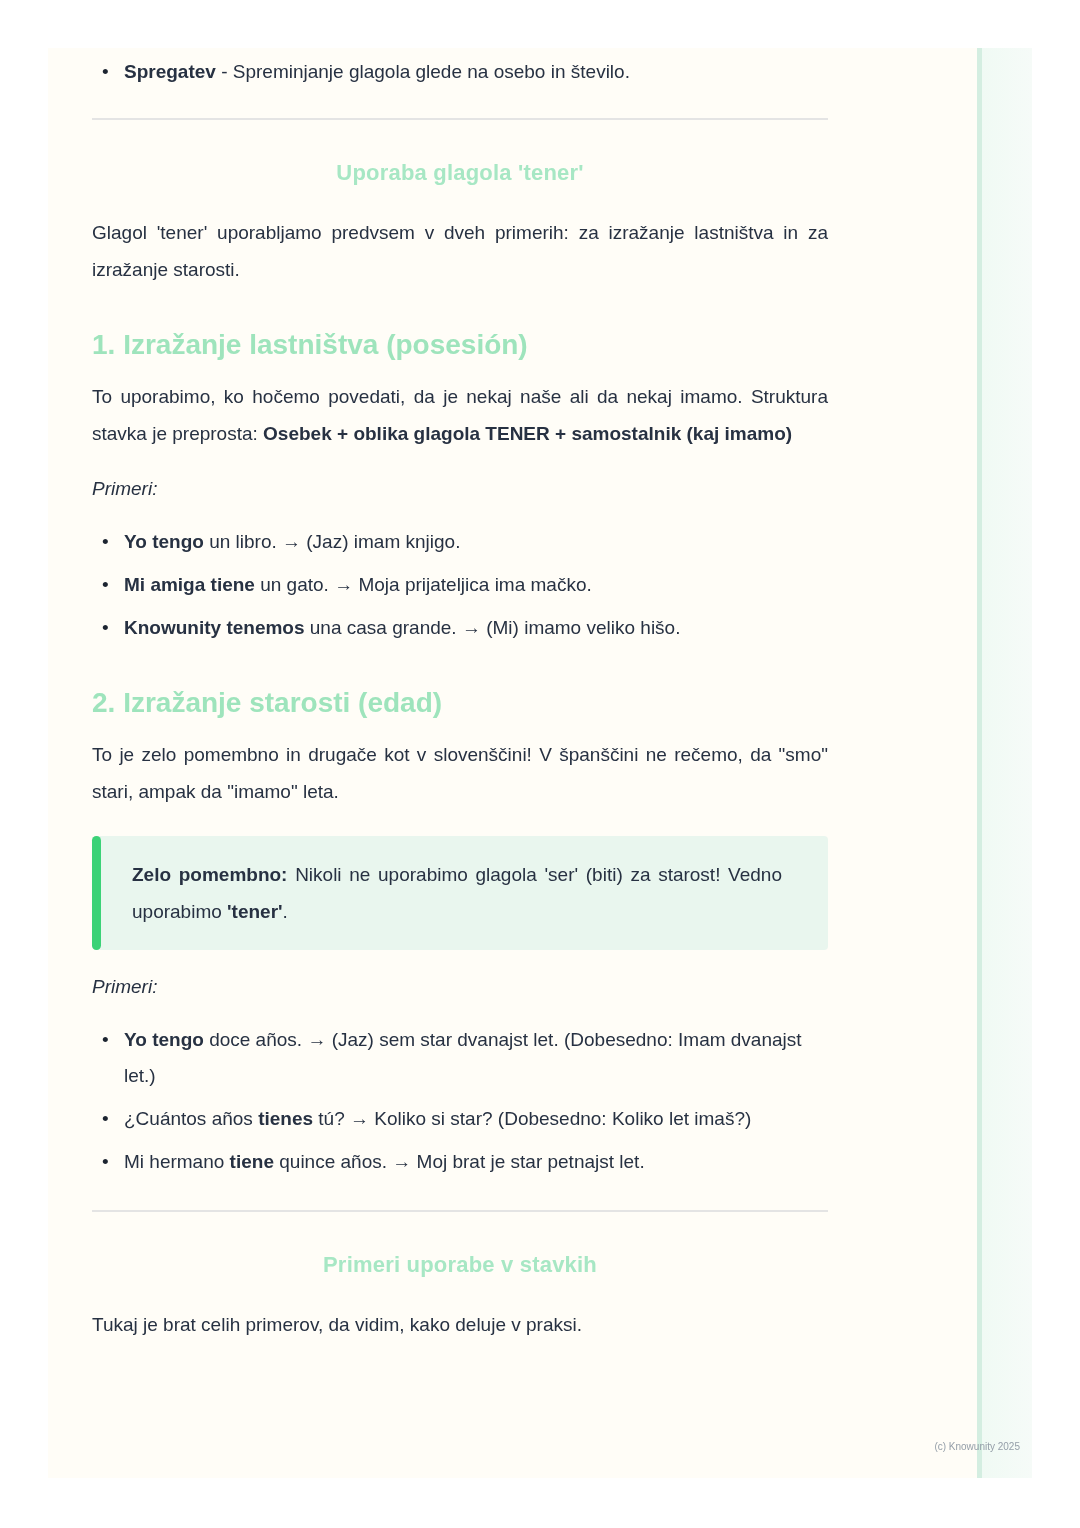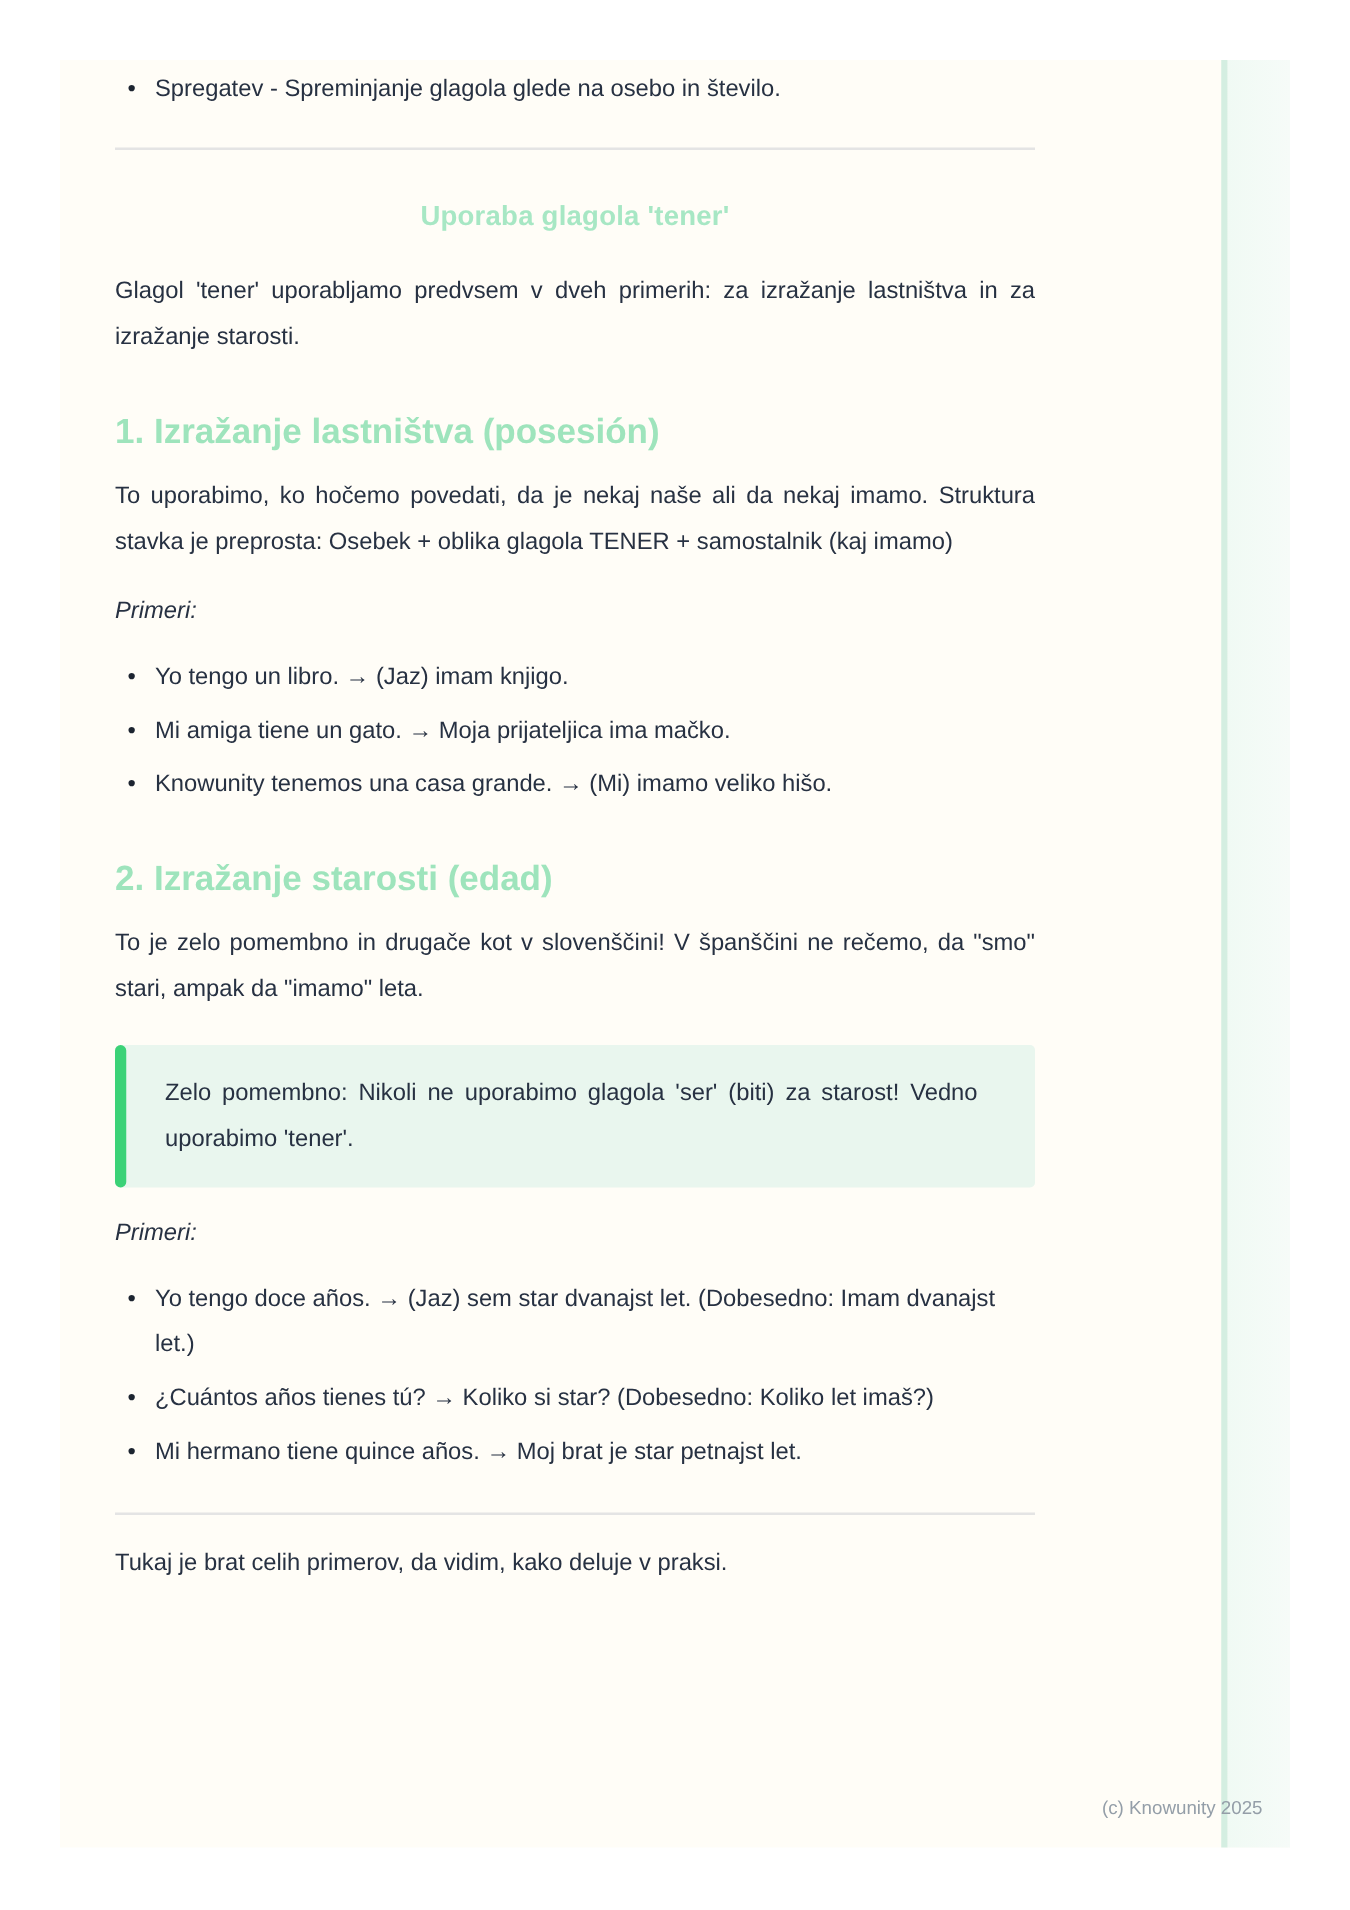--- a/index.html
+++ b/index.html
@@ -27,21 +27,21 @@
   }
   .green-strip{
     position:absolute;top:0;right:0;bottom:0;width:55px;
     background:linear-gradient(to right,var(--strip-bg),#f6fbf8);
     border-left:5px solid var(--strip-edge);
   }
   .content{
     position:absolute;left:44px;top:0;width:736px;padding-top:6px;
     font-size:19px;line-height:37px;
   }
-  b{font-weight:normal;}
+  b{font-weight:bold;}
   .bullet-list{list-style:none;}
   .bullet-list li{
     position:relative;padding-left:32px;margin-bottom:7px;line-height:36px;
   }
   .bullet-list li::before{
     content:"•";position:absolute;left:10px;top:0;color:#1c2430;font-size:19px;
   }
   .divider{border:none;border-top:2px solid var(--divider);margin-top:28px;}
   h1{
     font-size:22px;line-height:42px;font-weight:bold;color:var(--heading-green);
@@ -58,21 +58,21 @@
   .callout{
     position:relative;margin-top:26px;background:var(--callout-bg);
     border-radius:4px;padding:20px 46px 20px 40px;text-align:justify;
   }
   .callout-bar{
     position:absolute;left:0;top:0;bottom:0;width:9px;border-radius:8px;
     background:var(--callout-bar);
   }
   .structure-line{margin-top:24px;}
   .footer{
-    position:absolute;right:22px;bottom:22px;font-size:15px;line-height:18px;
+    position:absolute;right:12px;bottom:22px;font-size:10px;line-height:18px;
     color:var(--footer-gray);
   }
 </style>
 </head>
 <body>
 
 <div class="page">
   <div class="green-strip"></div>
 
   <div class="content">
@@ -112,19 +112,20 @@
     <p class="examples-label">Primeri:</p>
 
     <ul class="bullet-list examples">
       <li><b>Yo tengo</b><span> doce años. → (Jaz) sem star dvanajst let. (Dobesedno: Imam dvanajst let.)</span></li>
       <li><span>¿Cuántos años </span><b>tienes</b><span> tú? → Koliko si star? (Dobesedno: Koliko let imaš?)</span></li>
       <li><span>Mi hermano </span><b>tiene</b><span> quince años. → Moj brat je star petnajst let.</span></li>
     </ul>
 
     <hr class="divider" style="margin-top:30px;">
 
+    <h1>Primeri uporabe v stavkih</h1>
 
     <p class="para">Tukaj je brat celih primerov, da vidim, kako deluje v praksi.</p>
 
   </div>
 
   <div class="footer">(c) Knowunity 2025</div>
 </div>
 
 </body></html>

